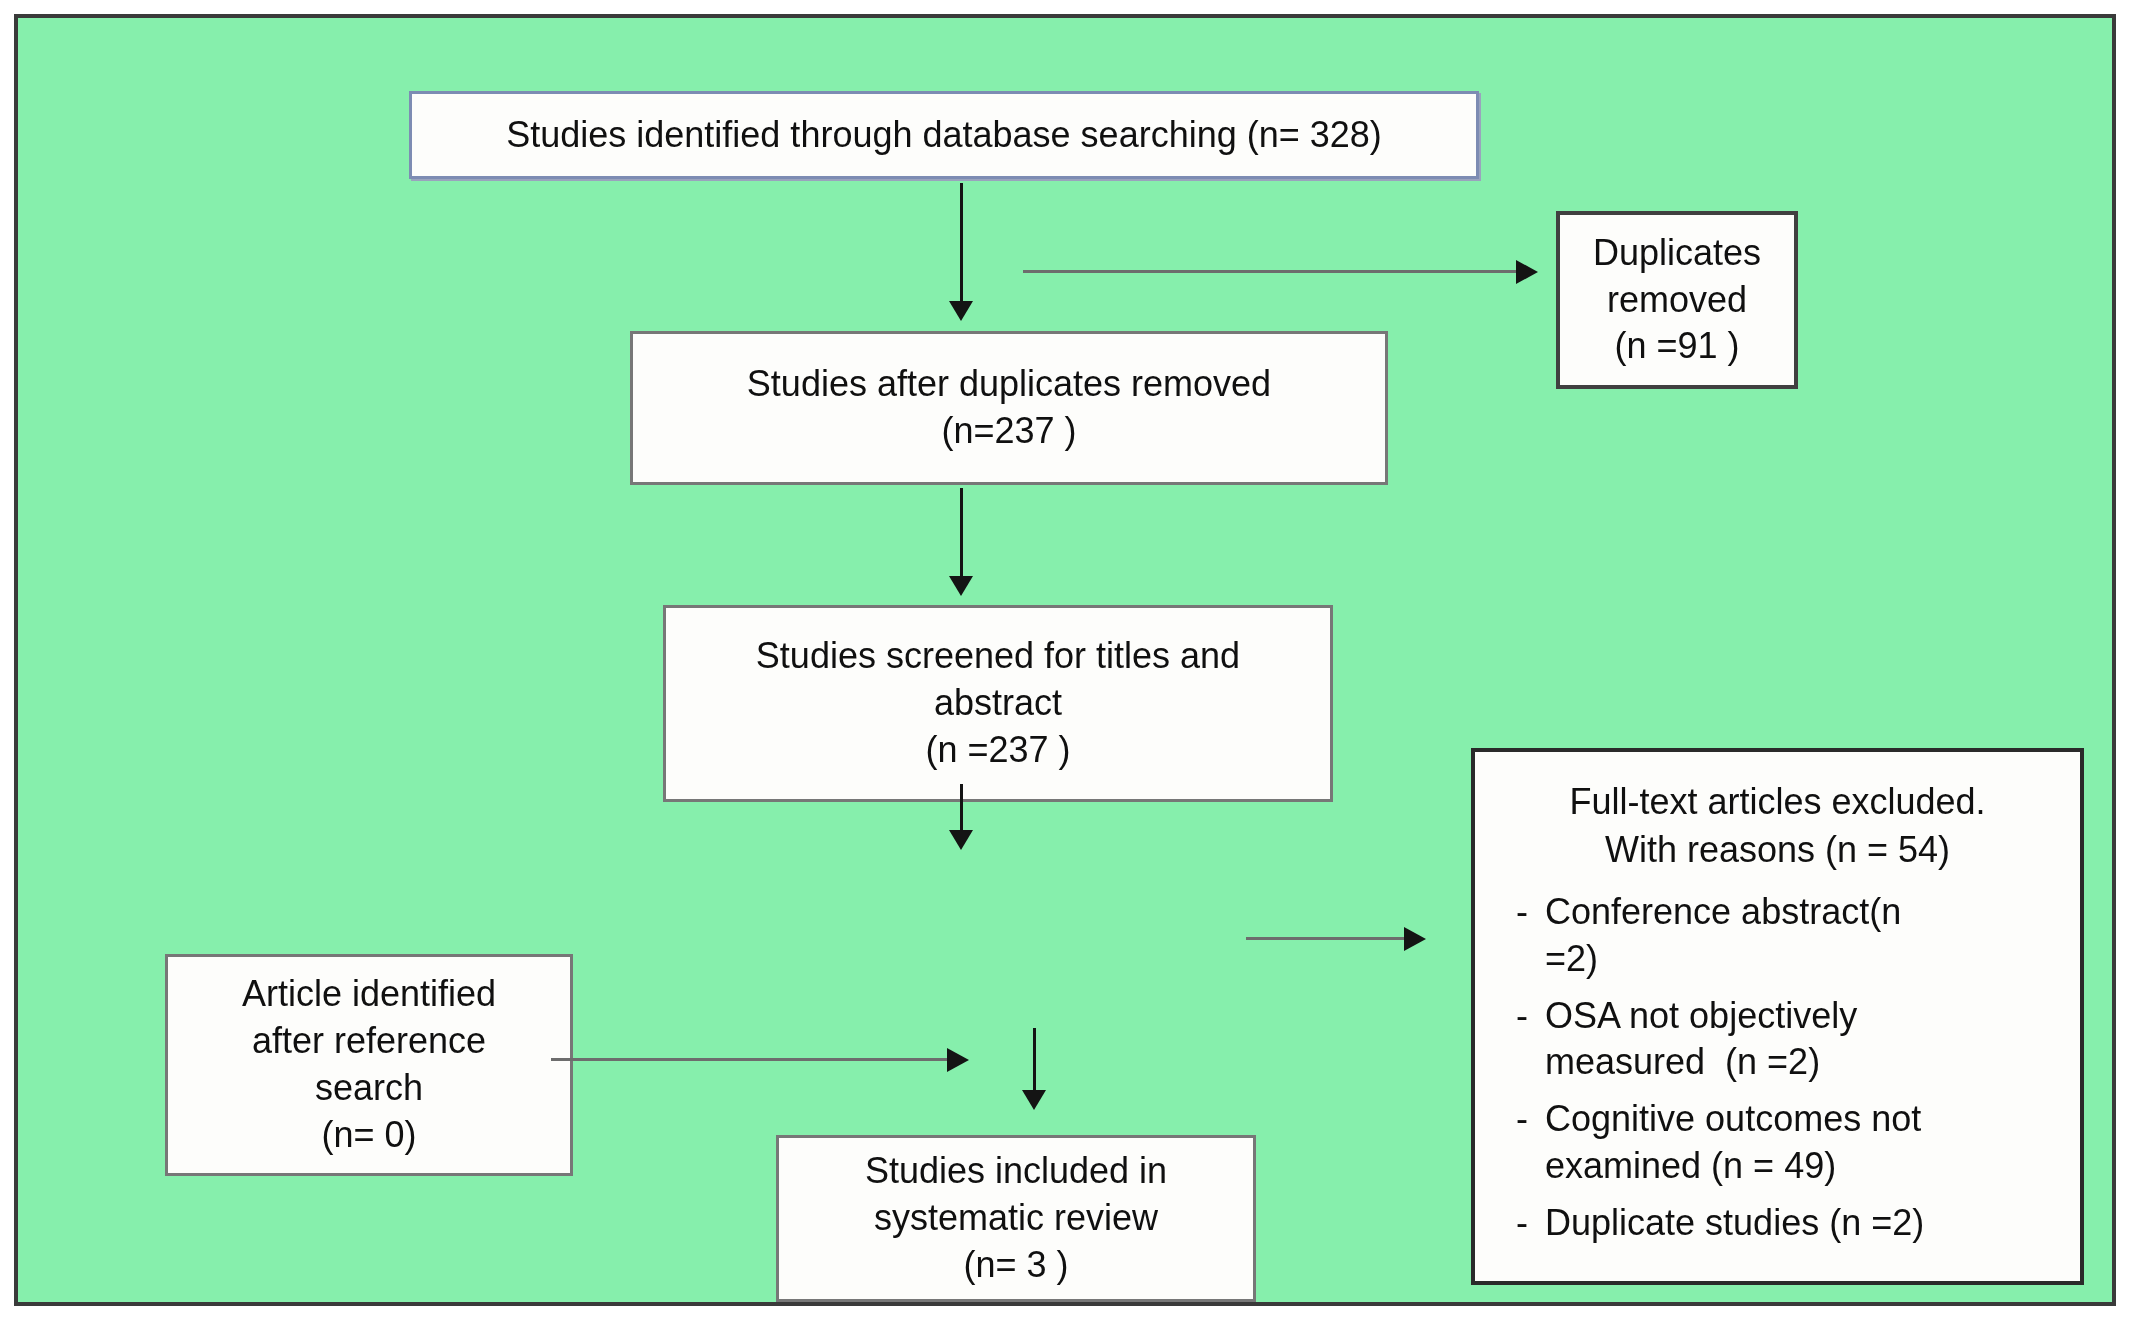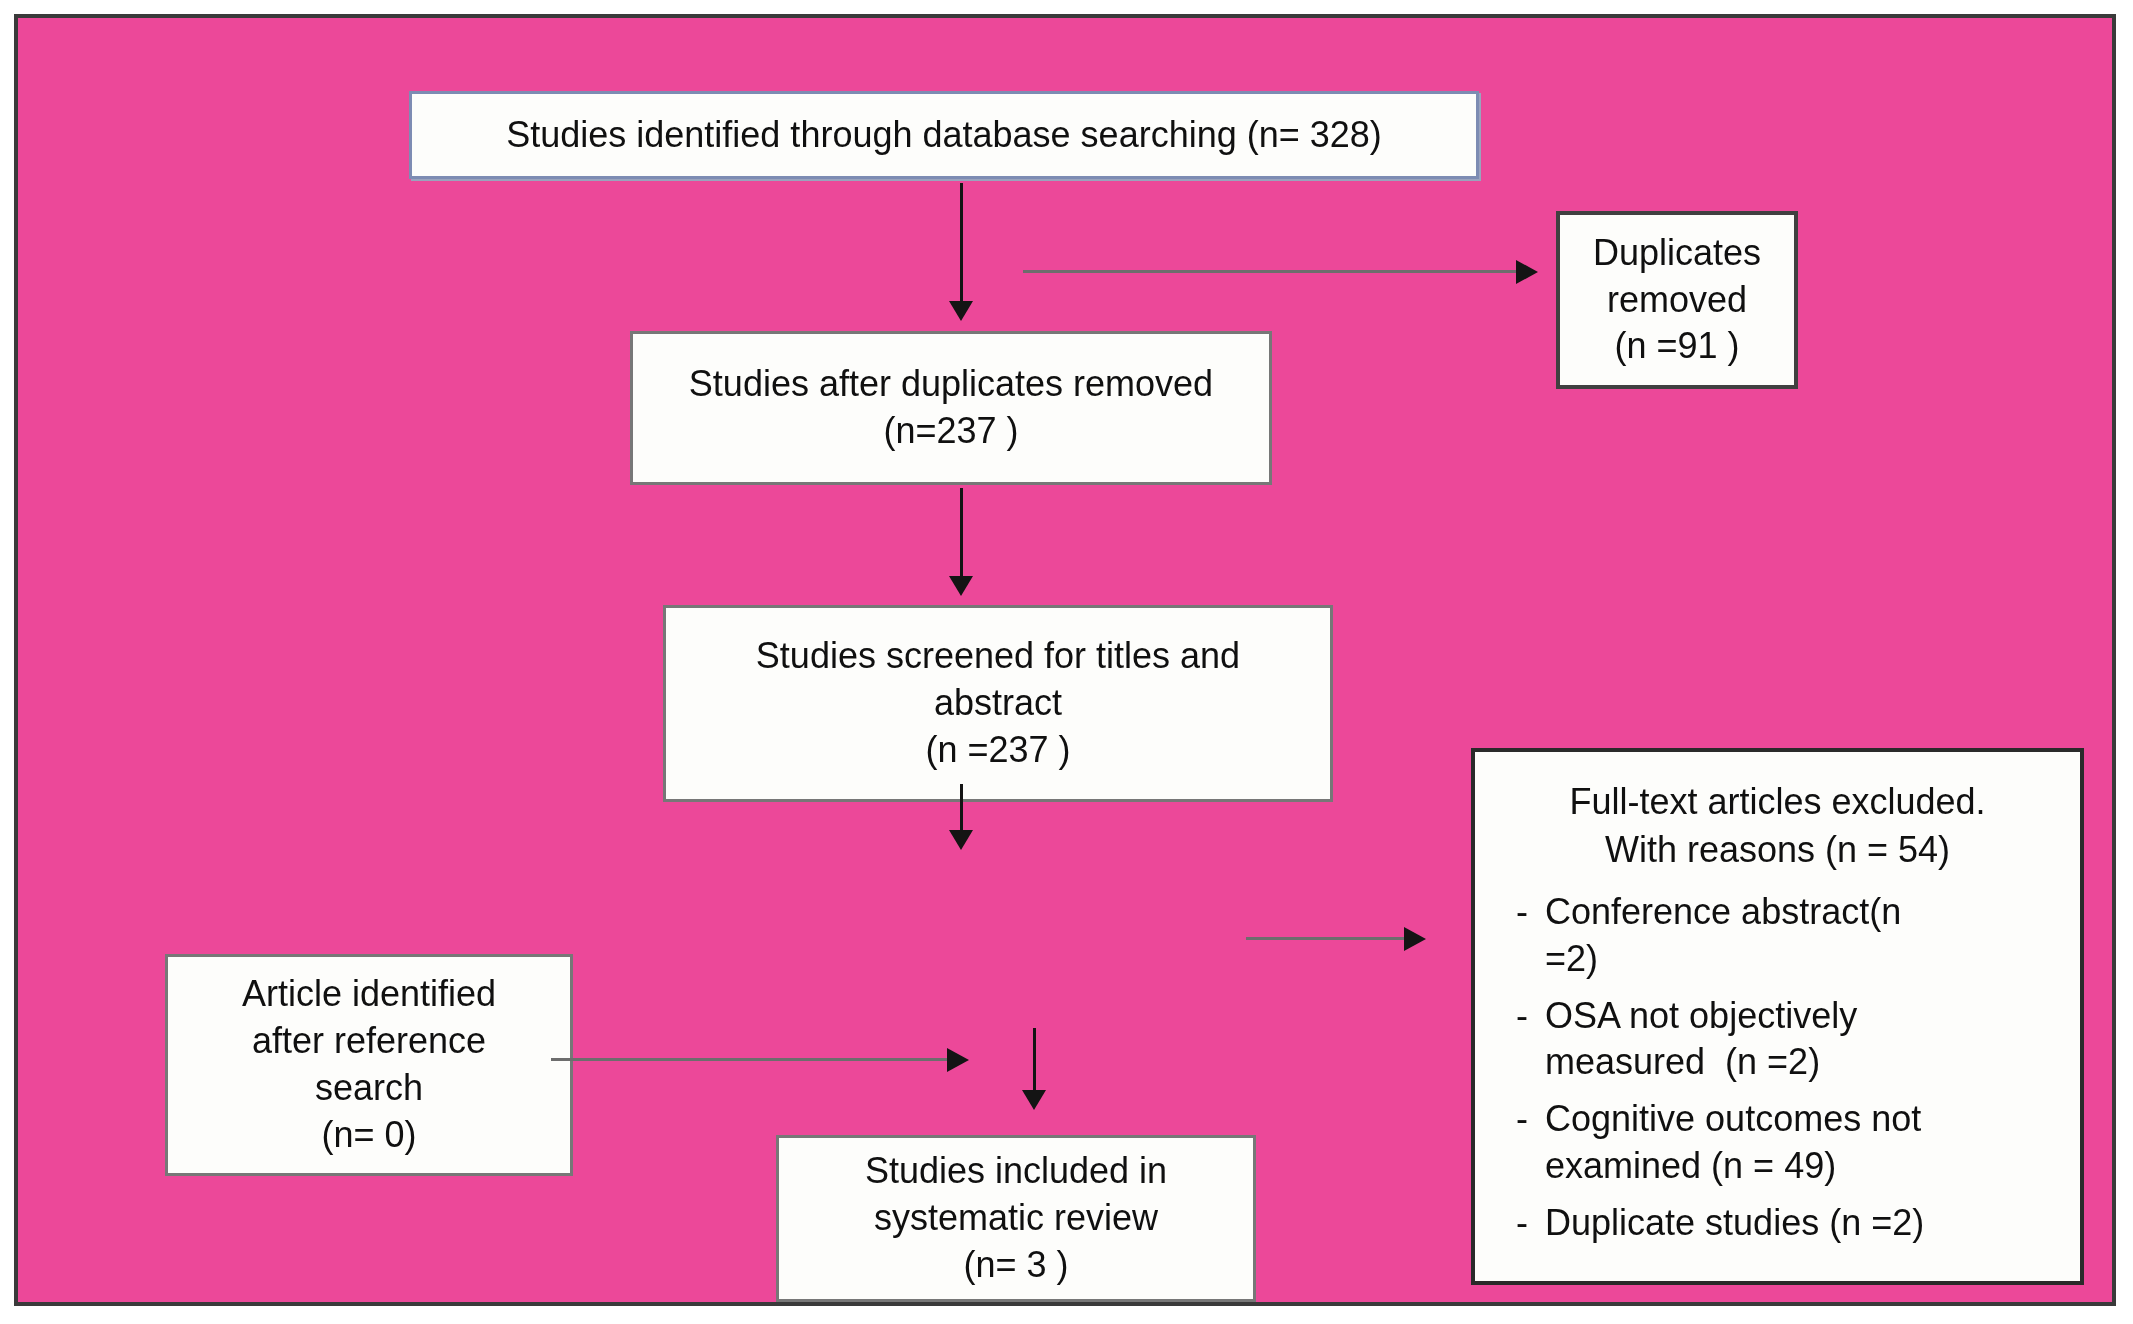--- a/index.html
+++ b/index.html
@@ -19,21 +19,21 @@
     overflow: hidden;
   }
   #outer-frame {
     position: absolute;
     left: 14px;
     top: 14px;
     width: 2102px;
     height: 1292px;
     border: 4px solid #3a3a3a;
     box-sizing: border-box;
-    background: #ec4899;
+    background: #86efac;
   }
   .flow-box {
     position: absolute;
     box-sizing: border-box;
     background: #fdfdfb;
     display: flex;
     flex-direction: column;
     align-items: center;
     justify-content: center;
     text-align: center;
@@ -129,21 +129,21 @@
     <div class="flow-box border-blue" style="left:391px; top:73px; width:1070px; height:88px;">
       <span class="line">Studies identified through database searching (n= 328)</span>
     </div>
 
     <div class="flow-box border-dark" style="left:1538px; top:193px; width:242px; height:178px;">
       <span class="line">Duplicates</span>
       <span class="line">removed</span>
       <span class="line">(n =91 )</span>
     </div>
 
-    <div class="flow-box border-gray" style="left:612px; top:313px; width:642px; height:154px;">
+    <div class="flow-box border-gray" style="left:612px; top:313px; width:758px; height:154px;">
       <span class="line">Studies after duplicates removed</span>
       <span class="line">(n=237 )</span>
     </div>
 
     <div class="flow-box border-gray" style="left:645px; top:587px; width:670px; height:197px;">
       <span class="line">Studies screened for titles and</span>
       <span class="line">abstract</span>
       <span class="line">(n =237 )</span>
     </div>
 

